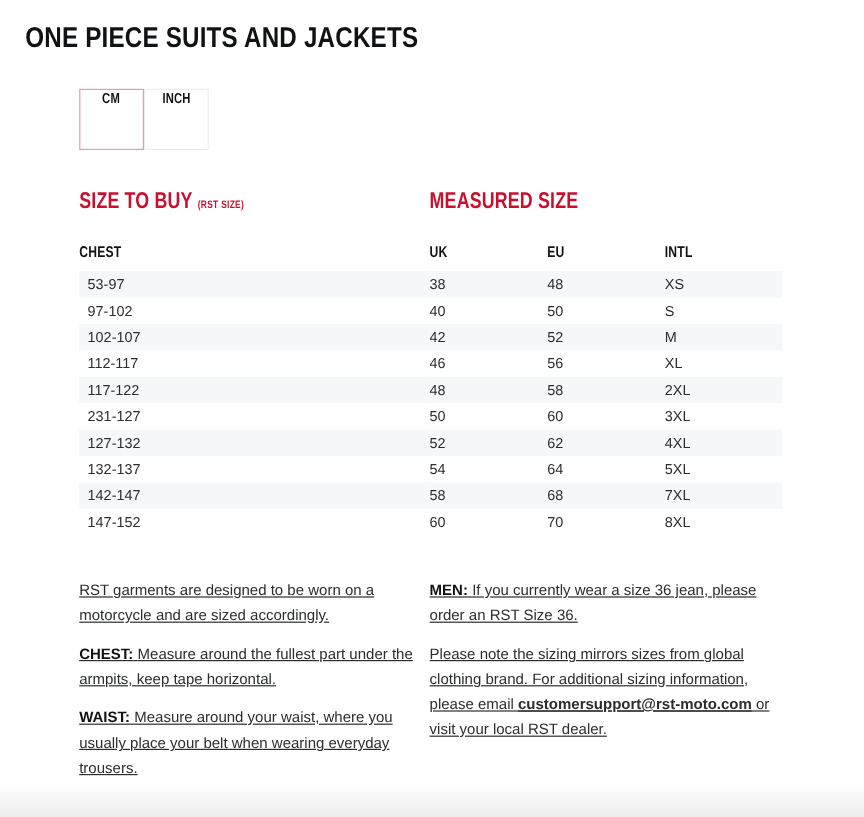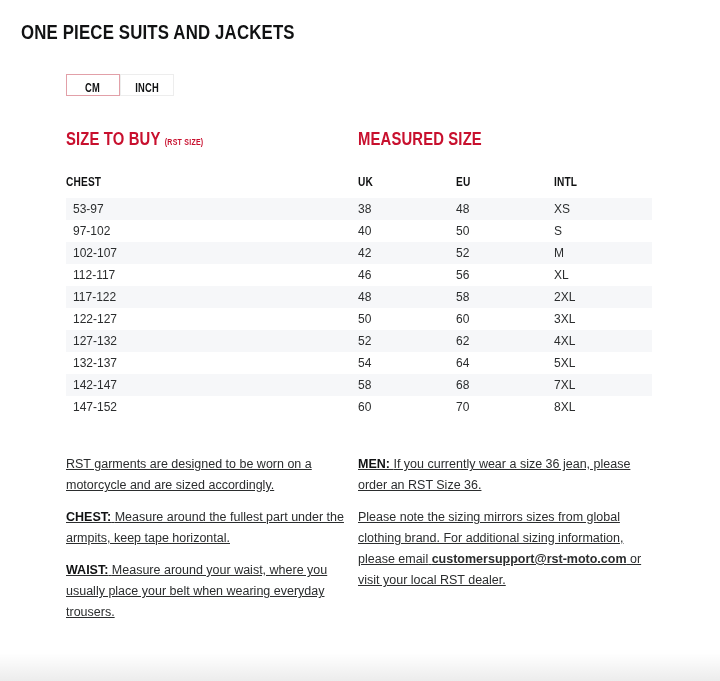--- a/index.html
+++ b/index.html
@@ -13,36 +13,36 @@
   }
   .cond {
     display: inline-block;
     transform: scaleX(0.78);
     transform-origin: left center;
     white-space: nowrap;
     letter-spacing: 0.2px;
   }
   .page-title {
     margin: 22px 0 0 21px;
-    font-size: 20px;
+    font-size: 24px;
     font-weight: 700;
     color: #111213;
     line-height: 20px;
   }
   .unit-toggle {
     display: flex;
     margin: 32px 0 0 66px;
   }
   .unit-btn {
     width: 54px;
-    height: 22px;
+    height: 51px;
     background: #ffffff;
     border: 1px solid #ededed;
     display: flex;
-    align-items: flex-end;
+    align-items: flex-start;
     justify-content: center;
     font-size: 12px;
     font-weight: 700;
     color: #111213;
     cursor: pointer;
     padding: 0;
     font-family: "Liberation Sans", sans-serif;
   }
   .unit-btn .cond { transform-origin: center center; }
   .unit-btn.selected { border: 1px solid #e2a0a8; }
@@ -173,21 +173,21 @@
           <td>56</td>
           <td>XL</td>
         </tr>
         <tr>
           <td>117-122</td>
           <td>48</td>
           <td>58</td>
           <td>2XL</td>
         </tr>
         <tr>
-          <td>122-127</td>
+          <td>231-127</td>
           <td>50</td>
           <td>60</td>
           <td>3XL</td>
         </tr>
         <tr>
           <td>127-132</td>
           <td>52</td>
           <td>62</td>
           <td>4XL</td>
         </tr>

